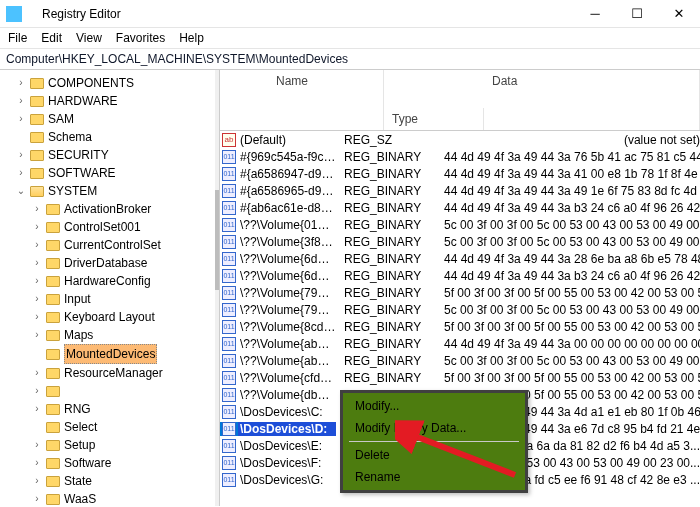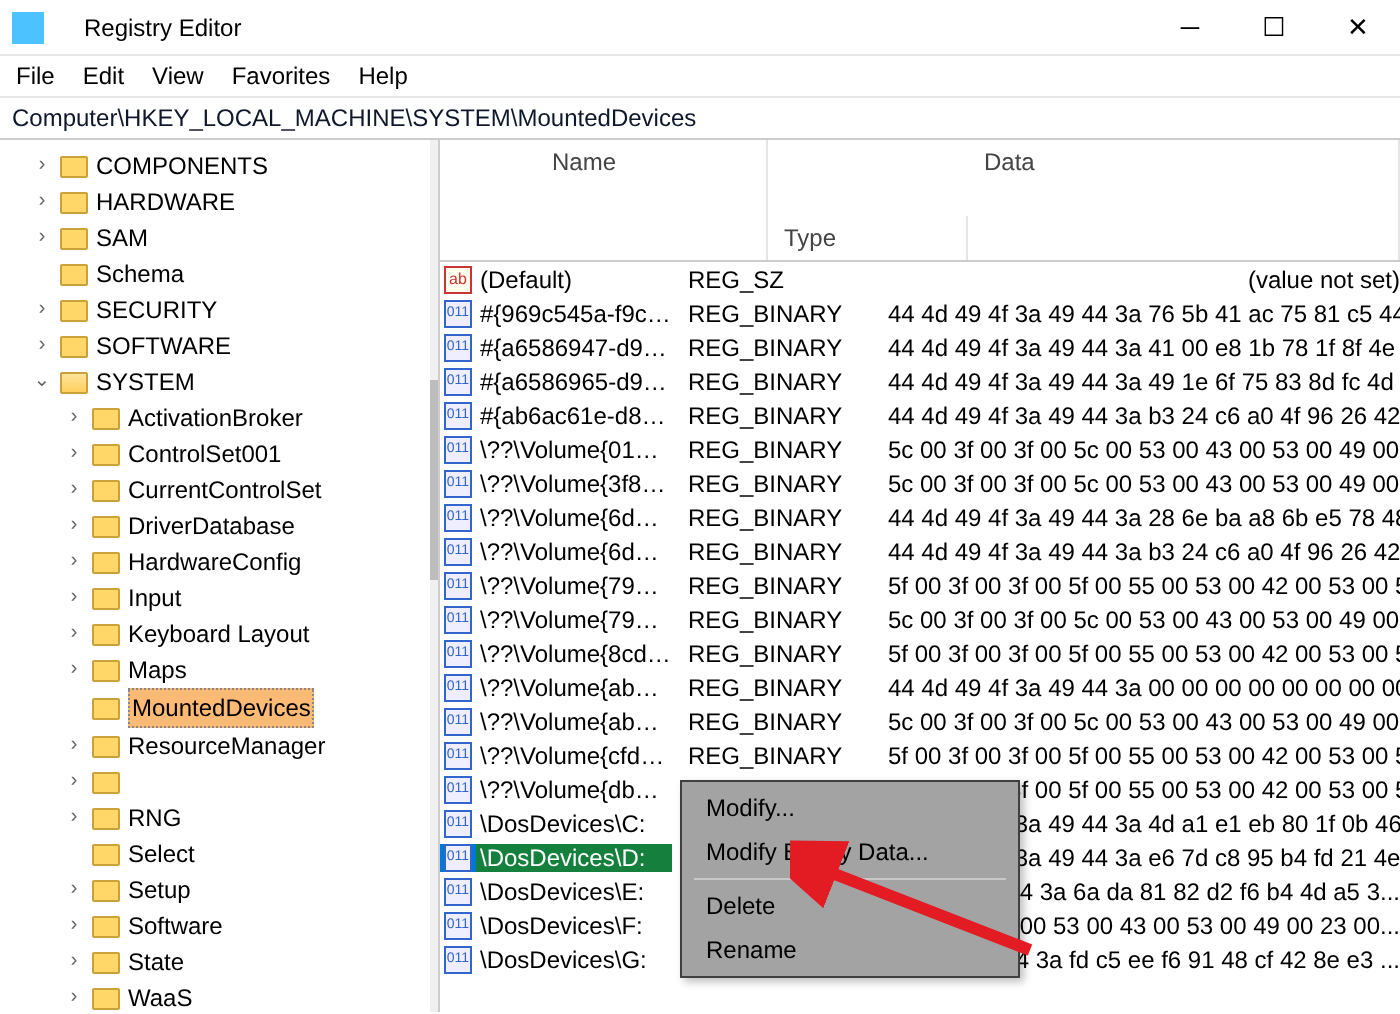--- a/index.html
+++ b/index.html
@@ -28,23 +28,23 @@
   .listhdr div { padding: 4px 8px; border-right: 1px solid #e5e5e5; color: #444; }
   .col-name { width: 116px; margin-left: 48px; } .col-type { width: 100px; margin-top: 38px; } .col-data { flex: 1; }
   .rows { }
   .r { display: flex; align-items: center; height: 17px; }
   .r .ic { width: 18px; display:flex; align-items:center; justify-content:center; }
   .ic-str { width: 14px; height: 14px; border: 1px solid #c33; color:#c33; font-size:8px; display:flex;align-items:center;justify-content:center; background:#ffe;}
   .ic-bin { width: 14px; height: 14px; border: 1px solid #36c; color:#36c; font-size:7px; display:flex;align-items:center;justify-content:center; background:#eef;}
   .r .n { width: 98px; overflow: hidden; white-space: nowrap; text-overflow: ellipsis; padding-left: 2px; }
   .r .t { width: 100px; padding-left: 8px; }
   .r .d { flex: 1; padding-left: 8px; white-space: nowrap; overflow: hidden; text-align: right; }
-  .r.sel .n { background: #15803d; color: #fff; }
+  .r.sel .n { background: #1d4ed8; color: #fff; font-weight: bold; }
   .r.sel .ic { background: #0078d7; }
-  .ctxmenu { position: absolute; left: 340px; top: 390px; width: 170px; background: #a3a3a3; border: 1px solid #404040; box-shadow: 2px 2px 4px rgba(0,0,0,.25); padding: 2px; z-index: 5; }
+  .ctxmenu { position: absolute; left: 340px; top: 390px; width: 188px; background: #4d7c0f; border: 3px solid #404040; box-shadow: 2px 2px 4px rgba(0,0,0,.25); padding: 2px; z-index: 5; }
   .ctxmenu .mi { padding: 4px 10px; }
   .ctxmenu hr { border: none; border-top: 1px solid #c8c8c8; margin: 2px 4px; }
   .arrow { position: absolute; pointer-events: none; z-index: 6; }
   .vscroll { position:absolute; left:215px; top:0; width:5px; height:100%; background:#f0f0f0;}
   .vscroll .thumb{ position:absolute; top:120px; width:5px; height:100px; background:#bdbdbd;}
 </style>
 </head>
 <body>
 
 <div class="titlebar">

